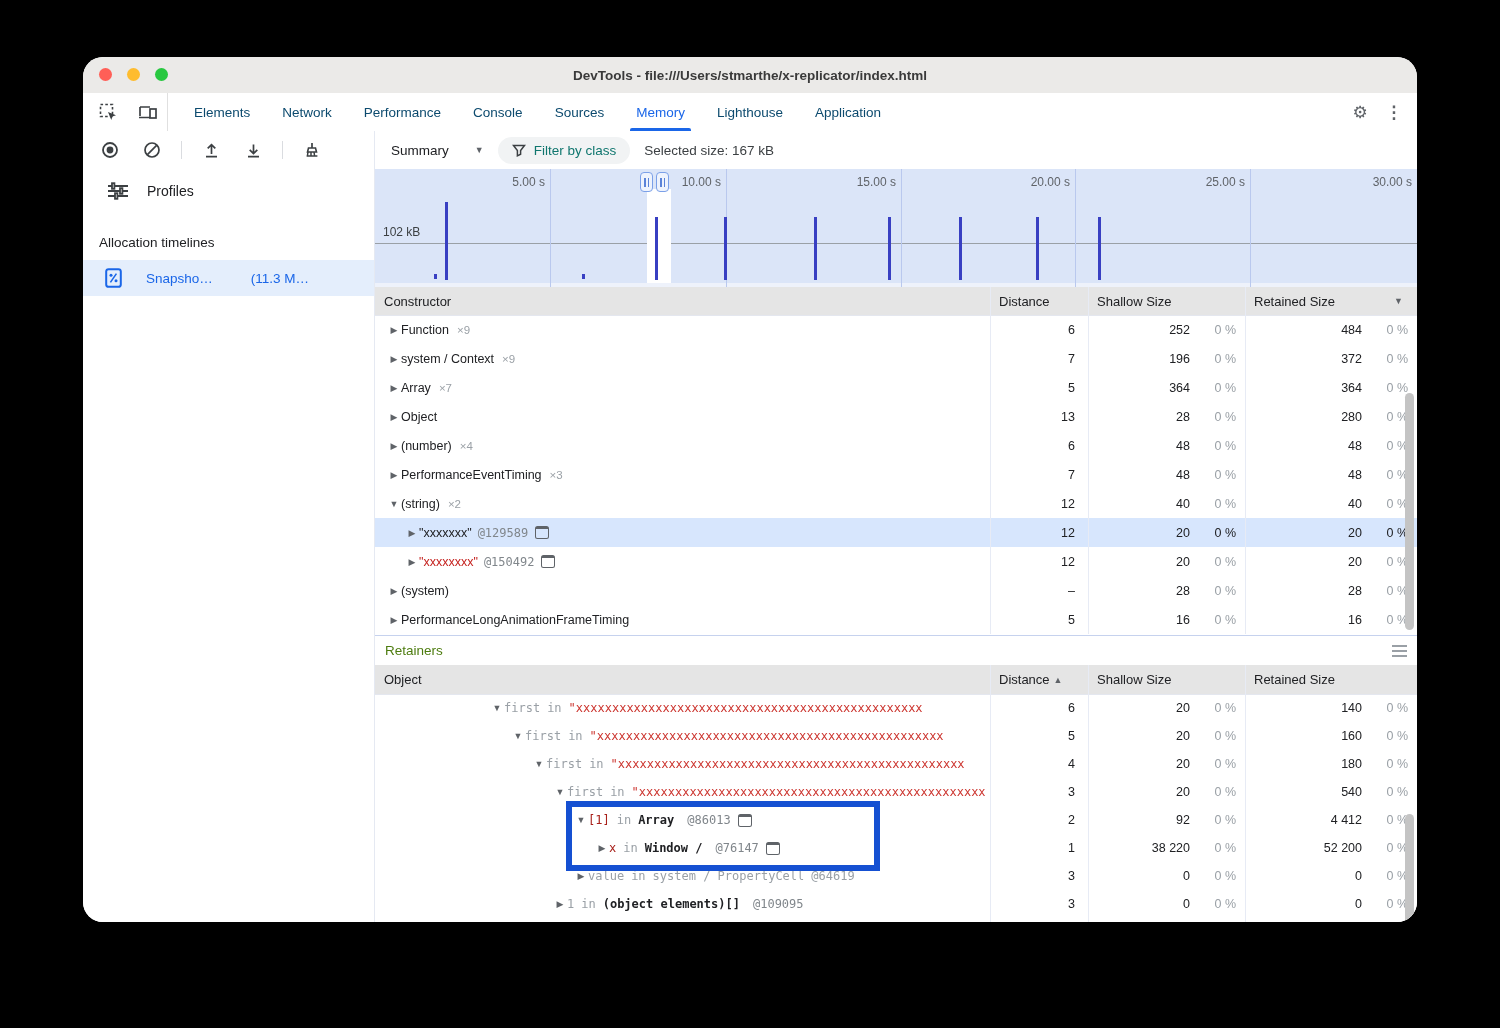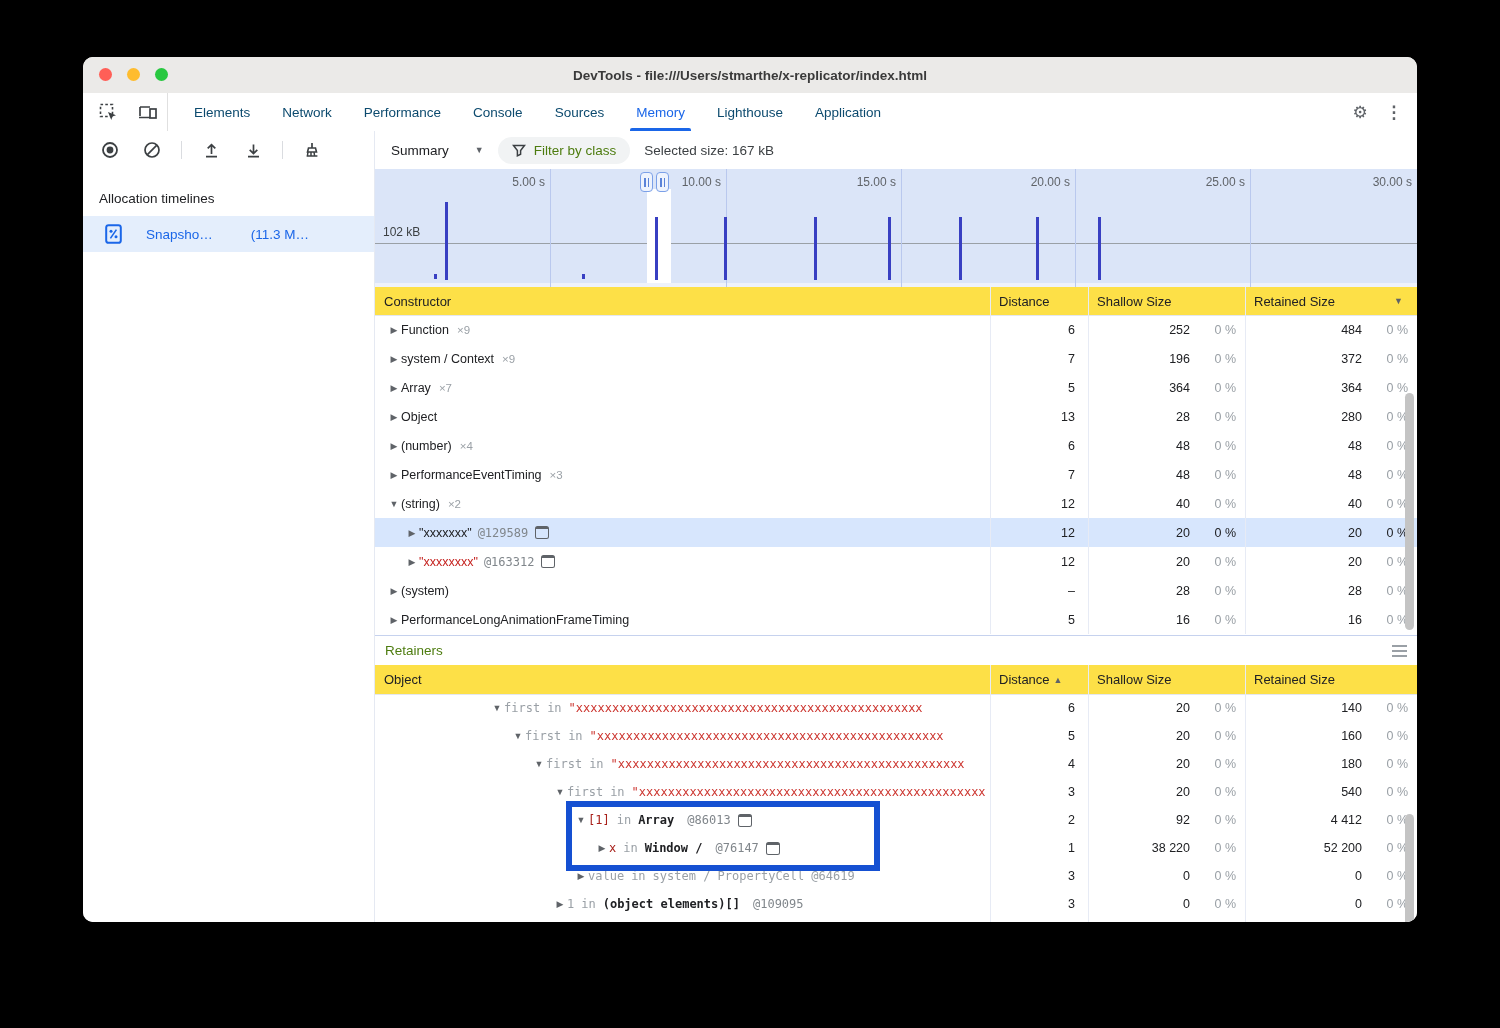--- a/index.html
+++ b/index.html
@@ -1,19 +1,19 @@
 <!DOCTYPE html>
 <html><head>
 <meta charset="utf-8">
 <style>
   html,body{margin:0;padding:0;background:#000;}
   .canvas{position:relative;width:1500px;height:1028px;background:#000;overflow:hidden;
     font-family:"Liberation Sans",sans-serif;-webkit-font-smoothing:antialiased;}
   .window{position:absolute;left:83px;top:57px;width:1334px;height:865px;background:#fff;
-    border-radius:10px;overflow:hidden;box-shadow:0 25px 70px rgba(0,0,0,.6);}
+    border-radius:20px;overflow:hidden;box-shadow:0 25px 70px rgba(0,0,0,.6);}
   
   .titlebar{position:absolute;left:0;top:0;right:0;height:36px;background:#ebeae8;
     border-bottom:1px solid #d6d4d2;display:flex;align-items:center;justify-content:center;}
   .traffic{position:absolute;left:16px;top:11px;display:flex;gap:15px;}
   .light{width:13px;height:13px;border-radius:50%;}
   .title{font-size:13.5px;font-weight:bold;color:#3a3a3a;}
   
   .tabbar{position:absolute;left:0;top:36px;right:0;height:38px;background:#fff;
     border-bottom:1px solid #e6e6e6;display:flex;align-items:stretch;}
   .tb-icons{display:flex;align-items:center;padding:0 6px 0 12px;gap:14px;border-right:1px solid #e0e0e0;}
@@ -26,21 +26,21 @@
   .gear{font-size:17px;color:#5f6368;}
   .kebab{font-size:17px;color:#5f6368;font-weight:bold;letter-spacing:0;}
   
   .toolbar2{position:absolute;left:0;top:74px;right:0;height:38px;background:#fff;border-bottom:1px solid #e3e5e8;display:flex;}
   .t2-left{width:292px;display:flex;align-items:center;gap:16px;padding-left:14px;border-right:1px solid #e5e9f2;box-sizing:border-box;}
   .t2-sep{width:1px;height:18px;background:#dadce0;}
   .t2-right{flex:1;display:flex;align-items:center;padding-left:16px;gap:14px;}
   .summary{display:flex;align-items:center;gap:26px;font-size:13.5px;color:#202124;cursor:pointer;}
   .caret{font-size:9px;color:#5f6368;}
   .filterpill{display:flex;align-items:center;gap:8px;background:#f1f3f4;border-radius:15px;height:27px;
-    padding:0 14px;font-size:13.5px;color:#4d7c0f;cursor:pointer;}
+    padding:0 14px;font-size:13.5px;color:#0f766e;cursor:pointer;}
   .selsize{font-size:13.5px;color:#3c4043;}
   
   .sidebar{position:absolute;left:0;top:112px;width:292px;bottom:0;background:#fff;border-right:1px solid #e5e9f2;box-sizing:border-box;}
   .profiles-item{display:flex;align-items:center;gap:18px;padding:13px 0 13px 24px;cursor:pointer;}
   .profiles-label{font-size:14px;color:#202124;}
   .alloc-head{padding:22px 0 10px 16px;font-size:13.5px;color:#202124;}
   .snapitem{display:flex;align-items:center;gap:24px;background:#e4eefc;height:36px;padding-left:22px;cursor:pointer;}
   .snapname,.snapsize{font-size:13.5px;color:#1a66e8;}
   .snapsize{margin-left:14px;}
   
@@ -51,21 +51,21 @@
   .ticklabel{position:absolute;top:6px;font-size:12px;color:#5f6368;text-align:right;width:80px;}
   .kbline{position:absolute;left:0;right:0;top:74px;height:1px;background:#9aa0a6;}
   .kblabel{position:absolute;left:8px;top:56px;font-size:12px;color:#3c4043;}
   .selband{position:absolute;top:20px;height:94px;background:#fff;}
   .handle{position:absolute;top:3px;width:13px;height:20px;background:#eef3fd;border:1px solid #7ba0e8;border-radius:4px;
     box-sizing:border-box;display:flex;align-items:center;justify-content:center;gap:2px;cursor:ew-resize;}
   .handle i{display:block;width:1.5px;height:9px;background:#5b83d8;}
   .tbar{position:absolute;width:3px;background:#383fc2;}
   .tl-bottomstrip{position:absolute;left:0;right:0;bottom:0;height:4px;background:#eef2fb;}
   
-  .thead{position:absolute;left:0;right:0;height:28px;background:#fde047;border-bottom:1px solid #e4e7ef;
+  .thead{position:absolute;left:0;right:0;height:28px;background:#e5e5e5;border-bottom:1px solid #e4e7ef;
     display:flex;font-size:13px;color:#202124;align-items:center;}
   .th{box-sizing:border-box;padding-left:9px;display:flex;align-items:center;height:100%;cursor:pointer;}
   .th .sortglyph{font-size:9px;color:#5f6368;margin-left:4px;}
   .th-spacer{flex:1;}
   .colsep{position:absolute;top:0;bottom:0;width:1px;background:#e7ebf5;pointer-events:none;}
   .rows{position:absolute;left:0;right:0;overflow:hidden;}
   .row{position:relative;display:flex;align-items:center;box-sizing:border-box;cursor:pointer;}
   .row.selected{background:#d7e6fd;}
   .namecell{box-sizing:border-box;display:flex;align-items:center;overflow:hidden;white-space:nowrap;flex:0 0 615px;width:615px;}
   .arrow{font-size:9px;color:#5f6368;width:14px;flex:0 0 14px;text-align:center;}
@@ -210,20 +210,33 @@
           <svg width="14" height="13" viewBox="0 0 14 13">
               <path d="M1.5 1.5 h11 L8.6 6.6 v3.6 l-3.2 1.6 V6.6 Z" fill="none" stroke="#3c4043" stroke-width="1.5"></path>
             </svg>
           <span>Filter by class</span>
         </span>
         <span class="selsize">Selected size: 167 kB</span>
       </div>
     </div>
 
     <div class="sidebar">
+      <div class="profiles-item">
+        <svg width="22" height="18" viewBox="0 0 22 18">
+          <g stroke="#3c4043" stroke-width="1.8" fill="none">
+            <line x1="1" y1="4" x2="21" y2="4"></line>
+              <rect x="5" y="1.2" width="2.4" height="5.6" fill="#fff"></rect>
+            <line x1="1" y1="9" x2="21" y2="9"></line>
+              <rect x="13" y="6.2" width="2.4" height="5.6" fill="#fff"></rect>
+            <line x1="1" y1="14" x2="21" y2="14"></line>
+              <rect x="8" y="11.2" width="2.4" height="5.6" fill="#fff"></rect>
+          </g>
+        </svg>
+        <span class="profiles-label">Profiles</span>
+      </div>
       <div class="alloc-head">Allocation timelines</div>
       <div class="snapitem">
         <svg width="17" height="20" viewBox="0 0 17 20">
           <rect x="1.2" y="1.2" width="14.6" height="17.6" rx="2.4" fill="none" stroke="#1a66e8" stroke-width="2"></rect>
           <circle cx="6" cy="7.2" r="1.5" fill="#1a66e8"></circle>
           <line x1="11.4" y1="5.6" x2="5.4" y2="14.4" stroke="#1a66e8" stroke-width="1.6"></line>
           <circle cx="11" cy="12.8" r="1.5" fill="#1a66e8"></circle>
         </svg>
         <span class="snapname">Snapsho…</span>
         <span class="snapsize">(11.3 M…</span>
@@ -426,21 +439,21 @@
             </div>
             <div class="numcell c-ret">
               <span class="val">20</span>
               <span class="pct">0 %</span>
             </div>
           </div>
           <div class="row" style="height: 29px;">
             <div class="namecell" style="padding-left: 30px;">
               <span class="arrow">▶</span>
               <span class="pt pt-strred">"xxxxxxxx"</span>
-              <span class="pt pt-id">@163312</span>
+              <span class="pt pt-id">@150492</span>
               <span class="openicon"></span>
             </div>
             <div class="numcell c-dist">
               <span class="val">12</span>
             </div>
             <div class="numcell c-shal">
               <span class="val">20</span>
               <span class="pct">0 %</span>
             </div>
             <div class="numcell c-ret">

